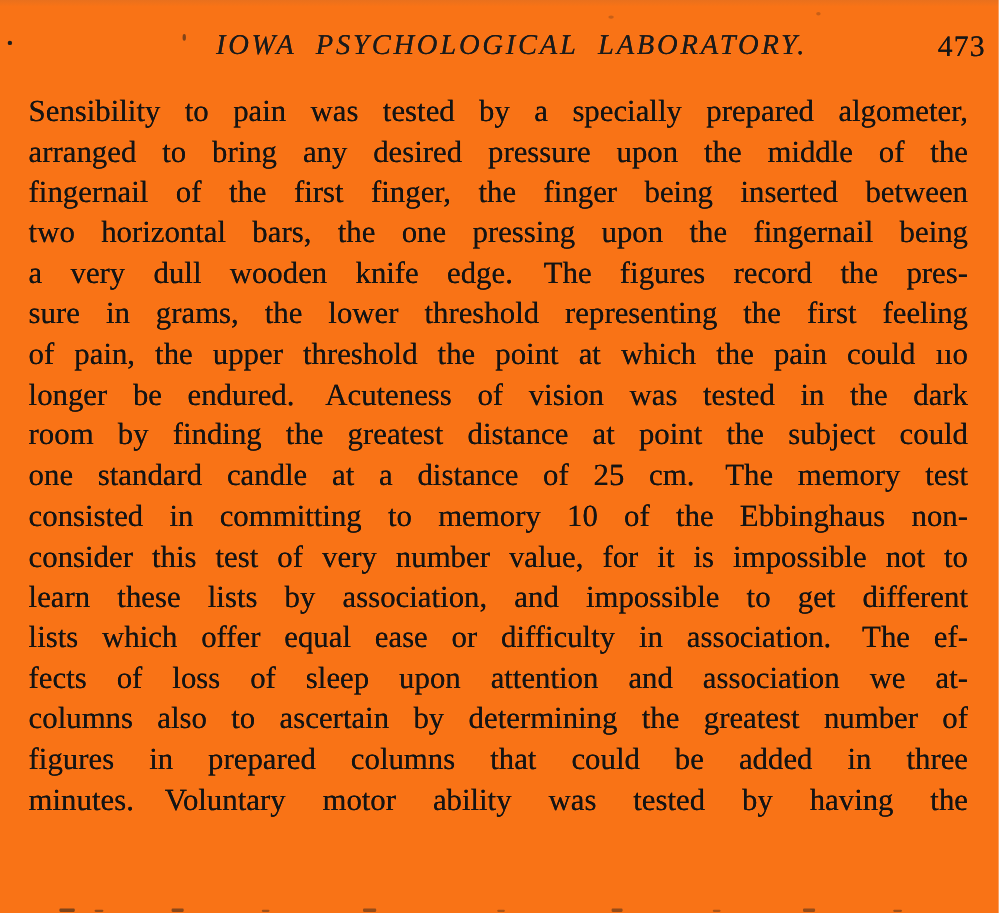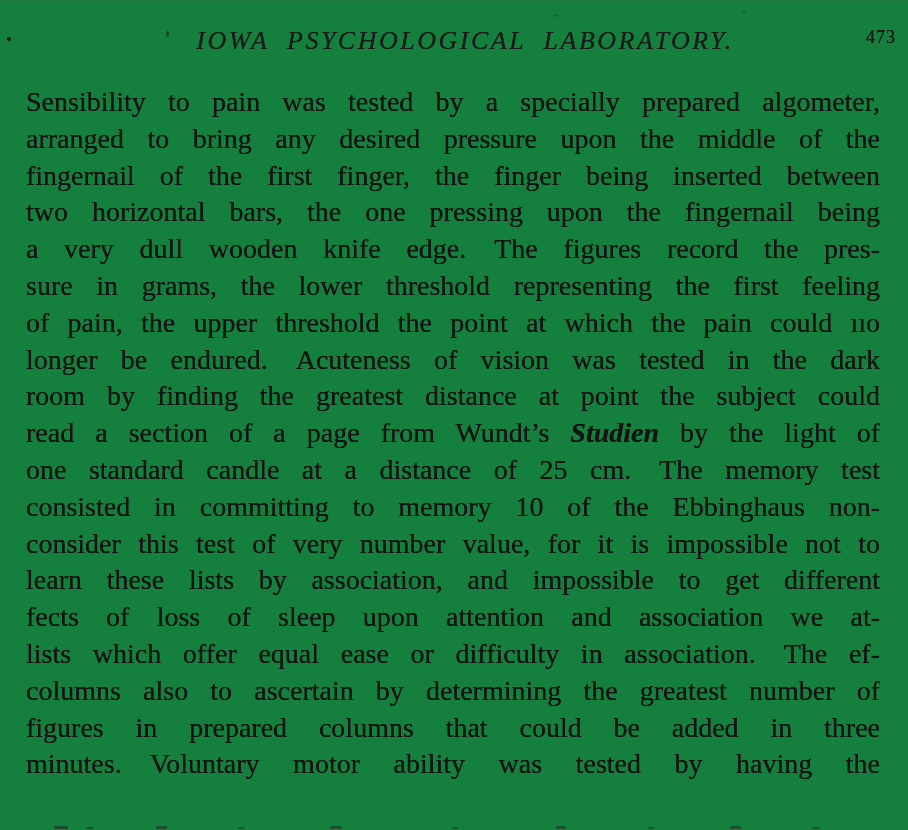--- a/index.html
+++ b/index.html
@@ -4,21 +4,21 @@
 <style>
   html, body {
     margin: 0;
     padding: 0;
     background: #fbfbfa;
   }
   .page {
     position: relative;
     width: 908px;
     height: 830px;
-    background: #15803d;
+    background: #f97316;
     overflow: hidden;
     font-family: "Liberation Serif", "DejaVu Serif", serif;
     color: #151515;
   }
   
   .top-smudge {
     position: absolute;
     top: 0; left: 0; right: 0;
     height: 6px;
     background: linear-gradient(to bottom, rgba(90,90,90,0.10), rgba(90,90,90,0));
@@ -39,21 +39,21 @@
     letter-spacing: 2.5px;
     word-spacing: 9px;
     color: #1b1b1b;
     text-shadow: 0 0 0.4px currentColor;
     white-space: nowrap;
   }
   .page-number {
     position: absolute;
     right: 12px;
     top: 1px;
-    font-size: 18px;
+    font-size: 27px;
     letter-spacing: 1px;
     color: #161616;
     text-shadow: 0 0 0.4px currentColor;
   }
   .body-text {
     position: absolute;
     top: 84px;
     left: 26px;
     right: 28px;
   }
@@ -99,29 +99,26 @@
   <div class="body-text">
     <div class="line">Sensibility to pain was tested by a specially prepared algometer,</div>
     <div class="line">arranged to bring any desired pressure upon the middle of the</div>
     <div class="line">fingernail of the first finger, the finger being inserted between</div>
     <div class="line">two horizontal bars, the one pressing upon the fingernail being</div>
     <div class="line">a very dull wooden knife edge. The figures record the pres-</div>
     <div class="line">sure in grams, the lower threshold representing the first feeling</div>
     <div class="line">of pain, the upper threshold the point at which the pain could ııo</div>
     <div class="line">longer be endured. Acuteness of vision was tested in the dark</div>
     <div class="line">room by finding the greatest distance at point the subject could</div>
-    <div class="line">
-      <span>read a section of a page from Wundt’s </span><span class="it">Studien</span><span> by the light of</span>
-    </div>
     <div class="line">one standard candle at a distance of 25 cm. The memory test</div>
     <div class="line">consisted in committing to memory 10 of the Ebbinghaus non-</div>
     <div class="line">consider this test of very number value, for it is impossible not to</div>
     <div class="line">learn these lists by association, and impossible to get different</div>
+    <div class="line">lists which offer equal ease or difficulty in association. The ef-</div>
     <div class="line">fects of loss of sleep upon attention and association we at-</div>
-    <div class="line">lists which offer equal ease or difficulty in association. The ef-</div>
     <div class="line">columns also to ascertain by determining the greatest number of</div>
     <div class="line">figures in prepared columns that could be added in three</div>
     <div class="line">minutes. Voluntary motor ability was tested by having the</div>
   </div>
 
   <div>
     <div class="mark" style="left:54px;  top:826px; width:14px; height:3px; opacity:0.55;"></div>
     <div class="mark" style="left:86px;  top:827px; width:8px;  height:2px; opacity:0.45;"></div>
     <div class="mark" style="left:156px; top:826px; width:11px; height:3px; opacity:0.5;"></div>
     <div class="mark" style="left:238px; top:827px; width:7px;  height:2px; opacity:0.4;"></div>

